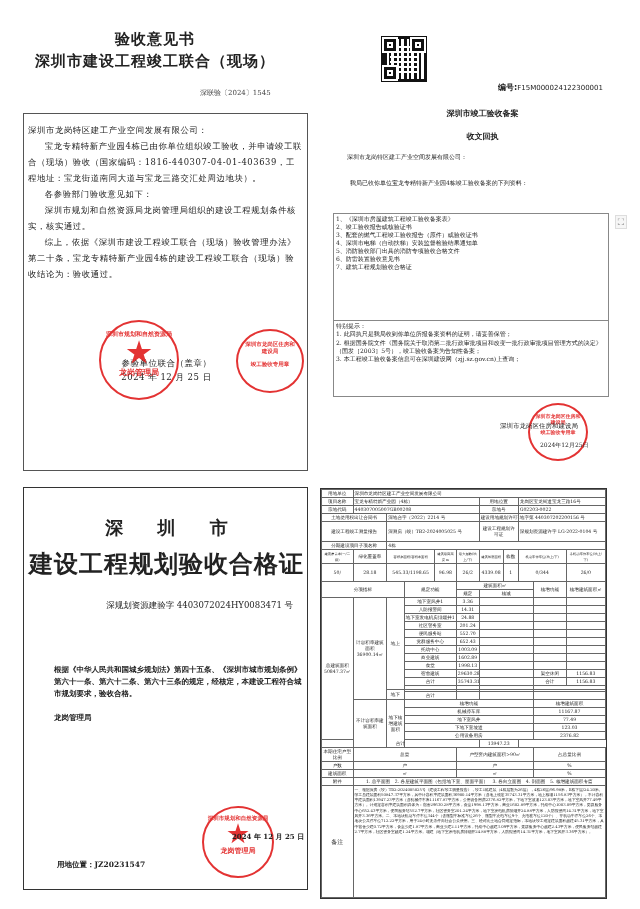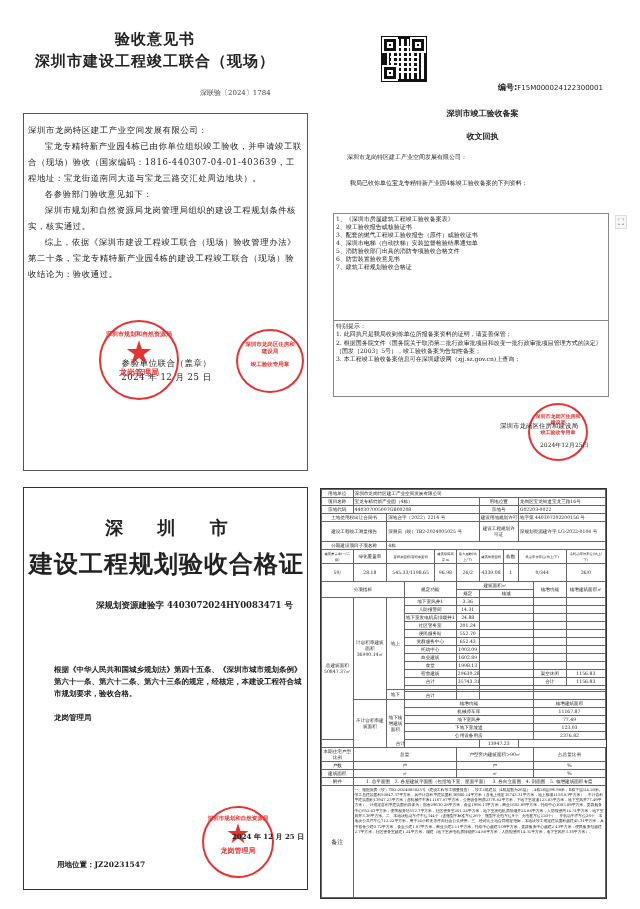--- a/index.html
+++ b/index.html
@@ -31,42 +31,42 @@
 .p2-intro{left:350px;top:179px;font-size:6px}
 .p2-list{left:333px;top:213px;width:276px;height:107px;border:1px solid #888;border-bottom:none;padding:1px 2px;font-size:6px;line-height:8px}
 .p2-tips{left:333px;top:320px;width:276px;height:77px;border:1px solid #888;padding:1px 2px;font-size:6px;line-height:8.3px}
 .p2-sign{left:500px;top:422px;font-size:6.5px}
 .p2-date{left:540px;top:441px;font-size:6px}
 .side-ico{left:615px;top:215px;width:12px;height:14px;border:1px solid #ddd;background:#f6f6f6;font-size:9px;line-height:12px;text-align:center;color:#888}
 
 .p3-box{left:23px;top:487px;width:285px;height:403px;border:1.5px solid #333}
 .p3-city{left:0;width:285px;top:28px;text-align:center;font-size:18px;font-weight:bold;word-spacing:28px}
 .p3-title{left:0;width:285px;top:60px;text-align:center;font-size:24px;font-weight:bold;letter-spacing:1px}
-.p3-num{right:14px;top:112px;font-size:8.5px;font-weight:bold}
+.p3-num{right:14px;top:112px;font-size:8.5px;font-weight:normal}
 .p3-body{left:30px;width:248px;top:176px;font-size:7.5px;line-height:12px;font-weight:bold}
 .p3-issue{left:30px;top:225px;font-size:7.5px;font-weight:bold}
 .p3-date{left:208px;top:344px;font-size:7px;font-weight:bold}
 .p3-proj{left:33px;top:372px;font-size:7.5px;font-weight:bold}
 
 .p4{left:320px;top:488px;width:287px;border:1.5px solid #333}
 table{border-collapse:collapse;width:100%;table-layout:fixed}
 td{border:.6px solid #666;font-size:4.6px;line-height:6px;padding:.5px 1px;text-align:center;vertical-align:middle;overflow:hidden;white-space:nowrap}
 td.l{text-align:left}
 td.w{white-space:normal}
 .notes{font-size:3.8px;line-height:5.3px;text-align:left;white-space:normal;vertical-align:top}
 </style>
 </head>
 <body>
 
 <div>
   <div class="abs p1-title">
     <div>验收意见书</div>
     <div>深圳市建设工程竣工联合（现场）</div>
   </div>
-  <div class="abs p1-no">深联验〔2024〕1784</div>
+  <div class="abs p1-no">深联验〔2024〕1545</div>
   <div class="abs p1-box">
     <div class="p1-body">
       <p>深圳市龙岗特区建工产业空间发展有限公司：</p>
       <p class="ind">宝龙专精特新产业园4栋已由你单位组织竣工验收，并申请竣工联合（现场）验收（国家编码：1816-440307-04-01-403639，工程地址：宝龙街道南同大道与宝龙三路交汇处周边地块）。</p>
       <p class="ind">各参验部门验收意见如下：</p>
       <p class="ind">深圳市规划和自然资源局龙岗管理局组织的建设工程规划条件核实，核实通过。</p>
       <p class="ind">综上，依据《深圳市建设工程竣工联合（现场）验收管理办法》第二十条，宝龙专精特新产业园4栋的建设工程竣工联合（现场）验收结论为：验收通过。</p>
     </div>
     <div class="abs p1-sign">
       <div>参验单位联合（盖章）</div>

